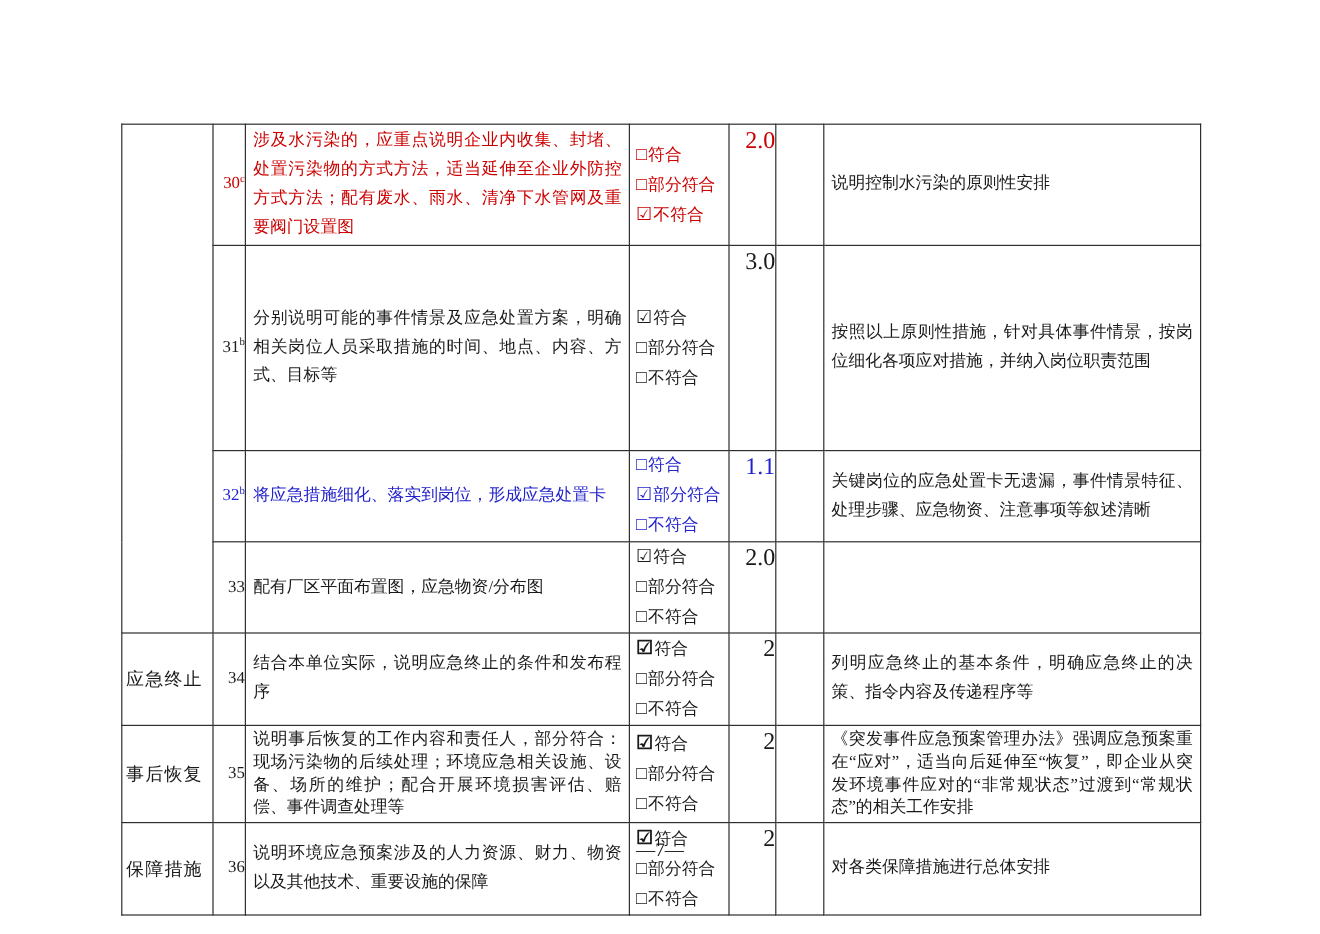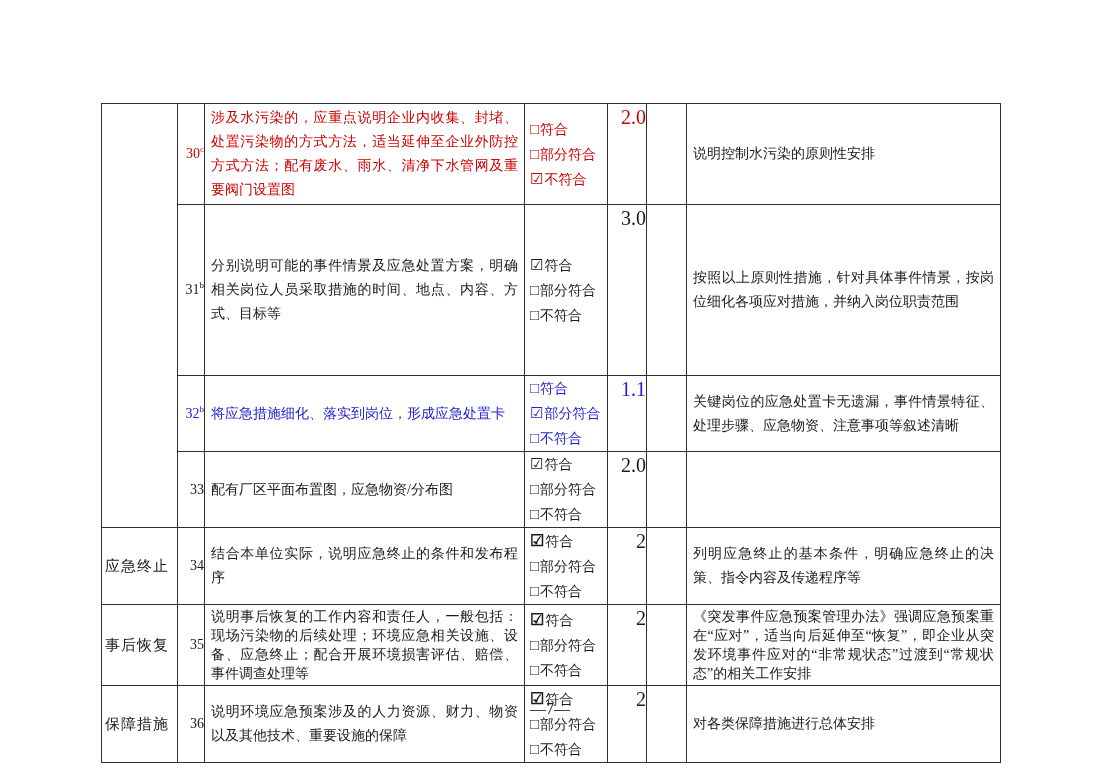--- a/index.html
+++ b/index.html
@@ -120,21 +120,21 @@
           <div><span class="box">□</span><span>不符合</span></div>
         </td>
         <td class="score">2</td>
         <td class="emptycol"></td>
         <td class="remark">列明应急终止的基本条件，明确应急终止的决策、指令内容及传递程序等</td>
       </tr>
 
       <tr style="height:77px">
         <td class="cat">事后恢复</td>
         <td class="num"><span>35</span><sup></sup></td>
-        <td class="desc tight">说明事后恢复的工作内容和责任人，一般包括：现场污染物的后续处理；环境应急相关设施、设备、应急终止；配合开展环境损害评估、赔偿、事件调查处理等</td>
+        <td class="desc tight">说明事后恢复的工作内容和责任人，部分符合：现场污染物的后续处理；环境应急相关设施、设备、场所的维护；配合开展环境损害评估、赔偿、事件调查处理等</td>
         <td class="check">
           <div><span class="box bk">☑</span><span>符合</span></div>
           <div><span class="box">□</span><span>部分符合</span></div>
           <div><span class="box">□</span><span>不符合</span></div>
         </td>
         <td class="score">2</td>
         <td class="emptycol"></td>
         <td class="remark tight">《突发事件应急预案管理办法》强调应急预案重在“应对”，适当向后延伸至“恢复”，即企业从突发环境事件应对的“非常规状态”过渡到“常规状态”的相关工作安排</td>
       </tr>
 

